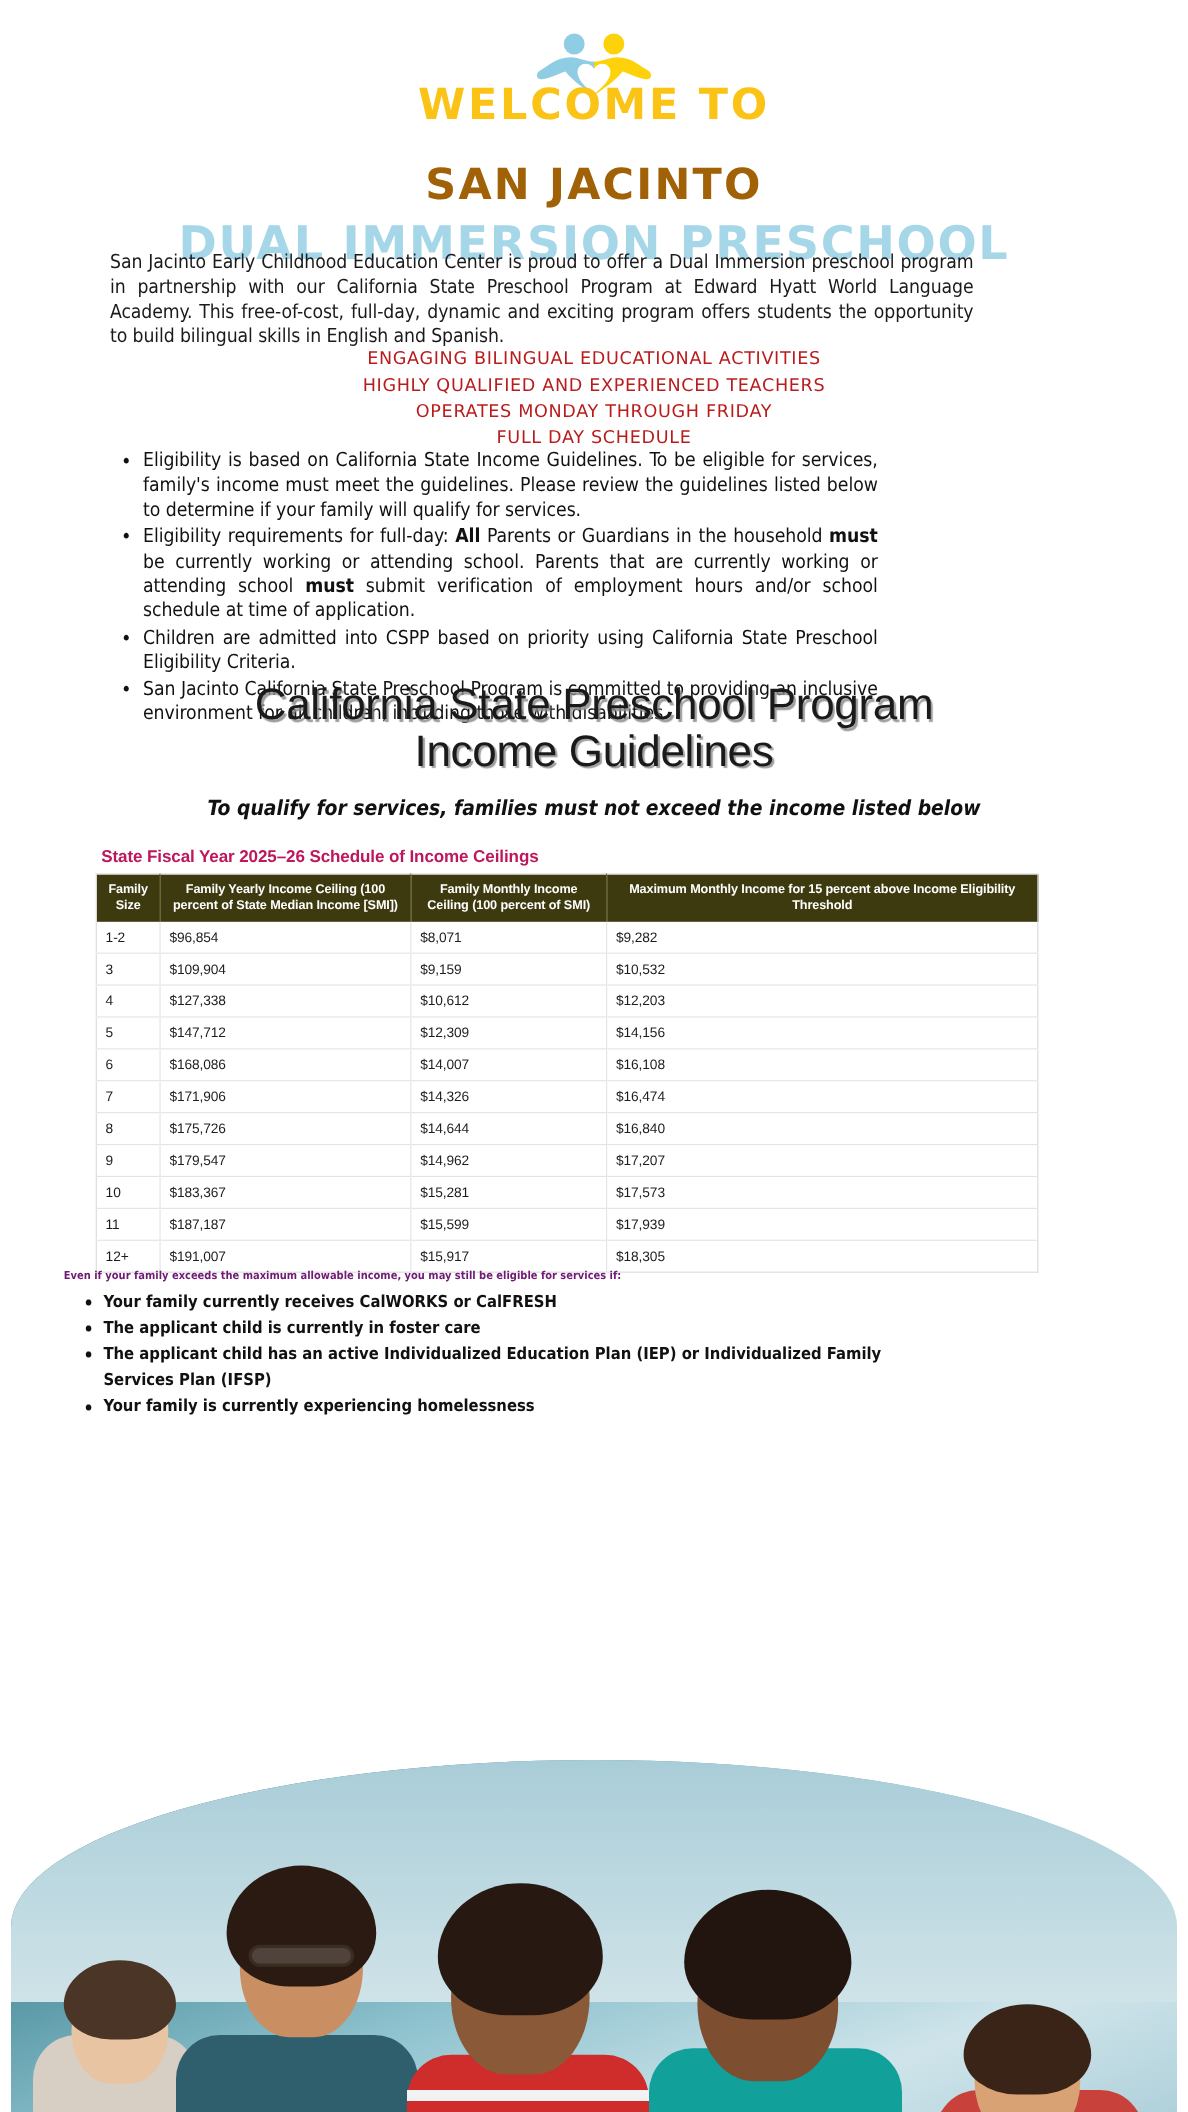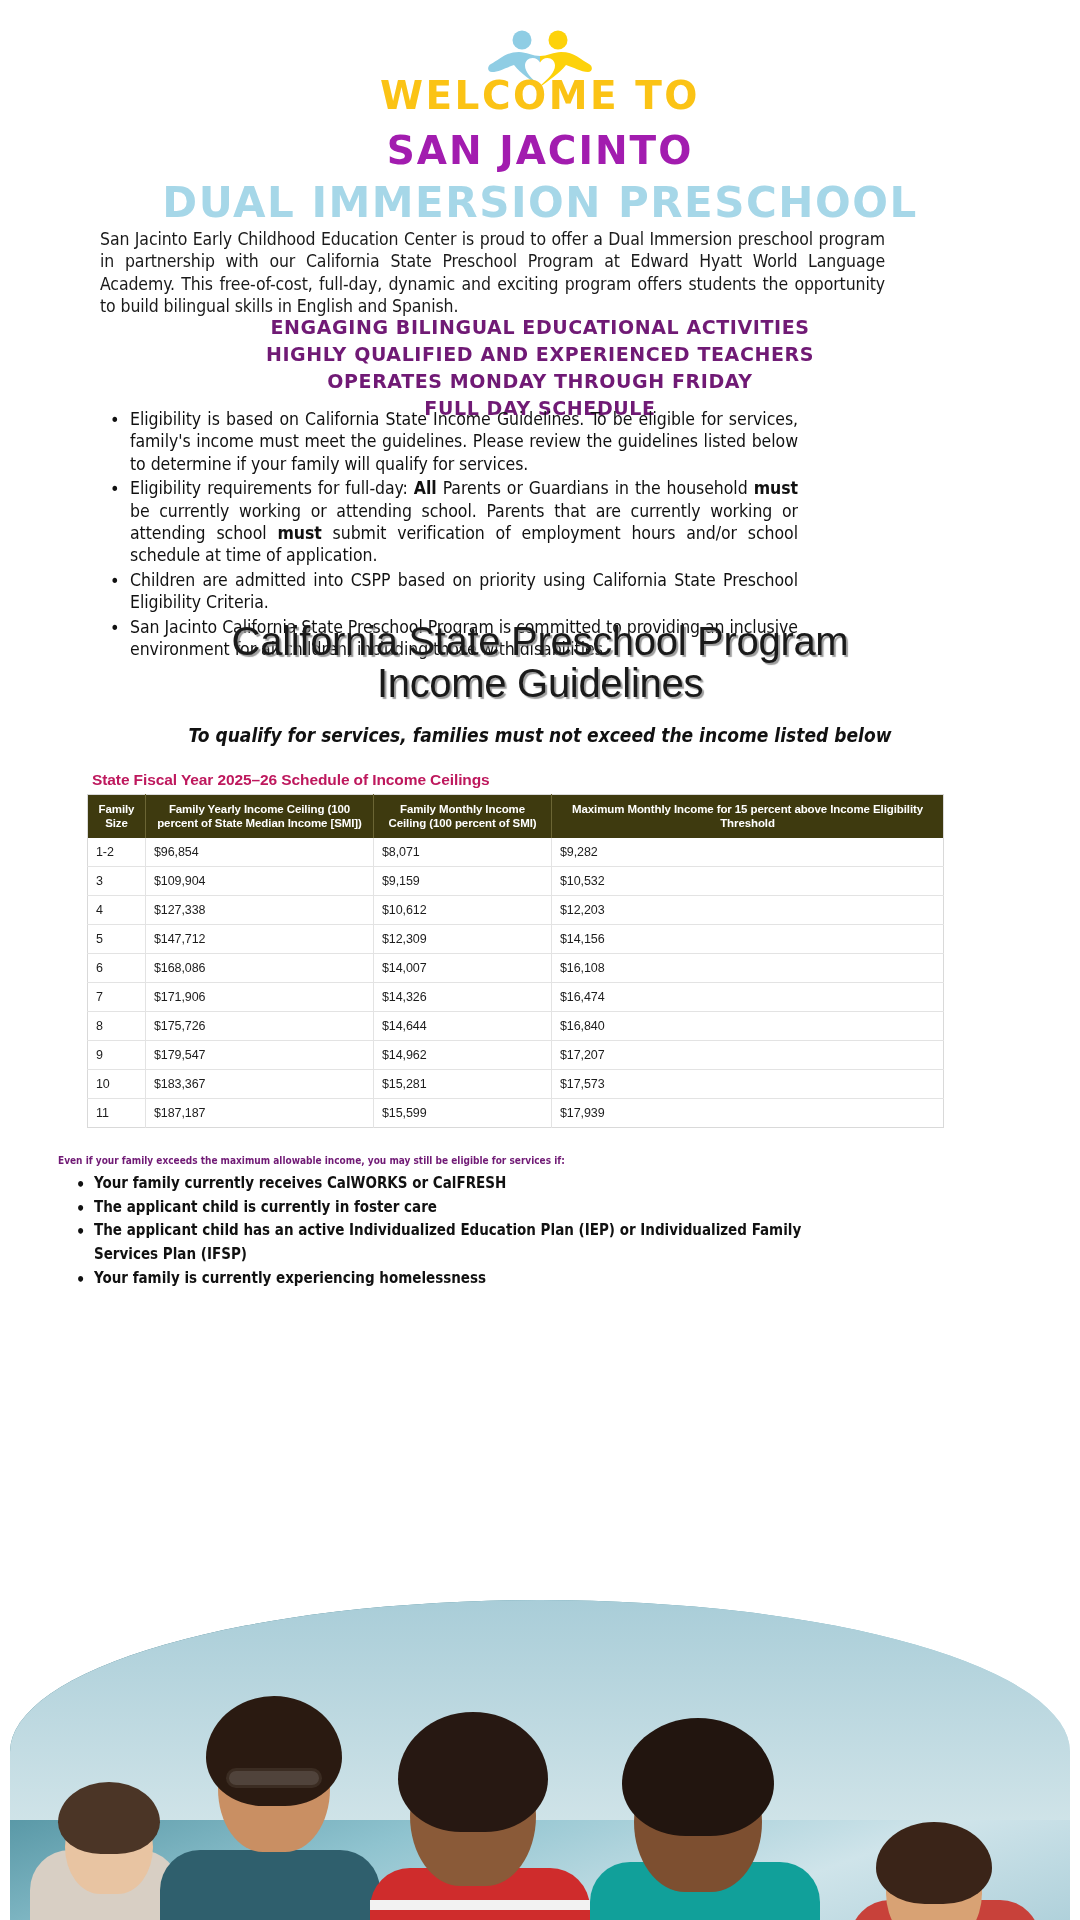--- a/index.html
+++ b/index.html
@@ -37,23 +37,23 @@
     letter-spacing: 2.5px;
     color: #fbc315;
     line-height: 1.0;
     margin: 0;
   }
   .sanjacinto {
     font-family: "DejaVu Sans", sans-serif;
     font-weight: bold;
     font-size: 39px;
     letter-spacing: 2px;
-    color: #a21caf;
+    color: #a16207;
     line-height: 1.0;
-    margin: 16px 0 0 0;
+    margin: 34px 0 0 0;
   }
   .dualimm {
     font-family: "DejaVu Sans", sans-serif;
     font-weight: bold;
     font-size: 42px;
     letter-spacing: 1.5px;
     color: #a6d7e8;
     line-height: 1.0;
     margin: 12px 0 0 0;
   }
@@ -72,24 +72,24 @@
   }
 
   
   .taglines {
     position: absolute;
     left: 0; right: 0; top: 318px;
     text-align: center;
   }
   .tagline {
     font-family: "DejaVu Sans", sans-serif;
-    font-weight: bold;
-    font-size: 19px;
+    font-weight: normal;
+    font-size: 16px;
     letter-spacing: 0.6px;
-    color: #701a75;
+    color: #b91c1c;
     line-height: 1.0;
     margin: 0 0 8px 0;
   }
 
   
   .elig-list {
     position: absolute;
     left: 108px; top: 408px;
     width: 690px;
     margin: 0; padding: 0 0 0 22px;
@@ -350,20 +350,26 @@
           <td>$183,367</td>
           <td>$15,281</td>
           <td>$17,573</td>
         </tr>
         <tr>
           <td>11</td>
           <td>$187,187</td>
           <td>$15,599</td>
           <td>$17,939</td>
         </tr>
+        <tr>
+          <td>12+</td>
+          <td>$191,007</td>
+          <td>$15,917</td>
+          <td>$18,305</td>
+        </tr>
       </tbody>
   </table>
 
   <div class="bottom-block">
     <div class="bottom-lead">Even if your family exceeds the maximum allowable income, you may still be eligible for services if:</div>
     <ul class="bottom-list">
       <li>Your family currently receives CalWORKS or CalFRESH</li>
       <li>The applicant child is currently in foster care</li>
       <li>The applicant child has an active Individualized Education Plan (IEP) or Individualized Family Services Plan (IFSP)</li>
       <li>Your family is currently experiencing homelessness</li>

